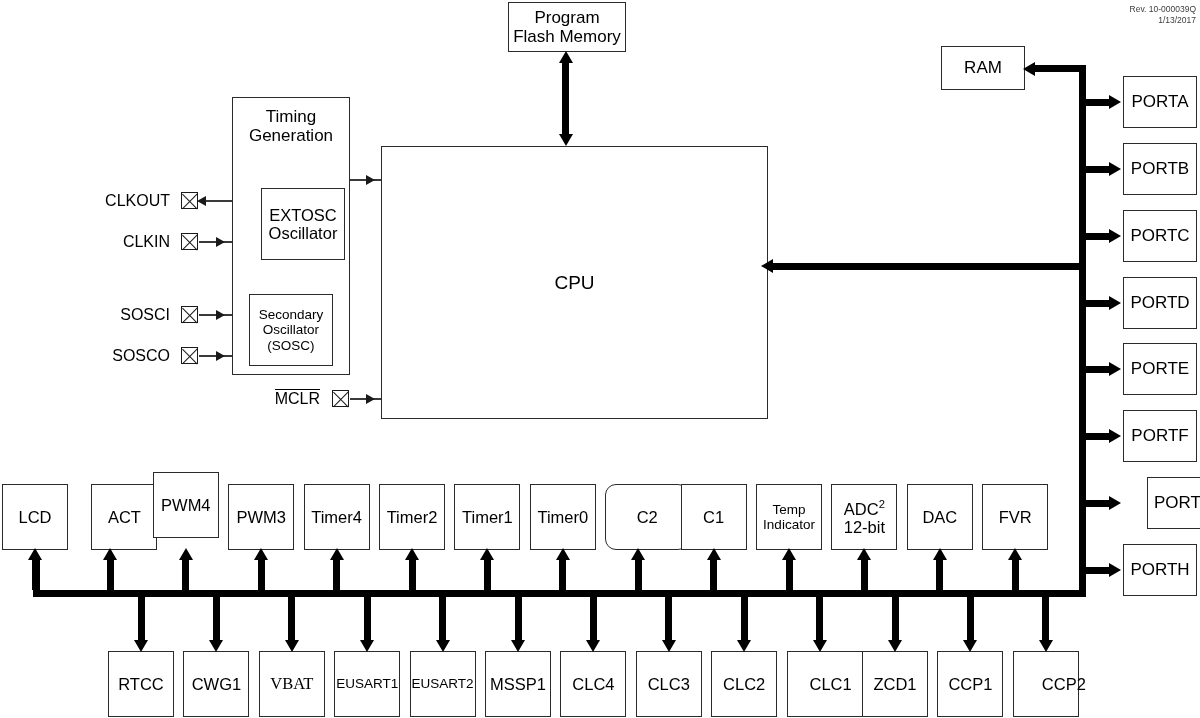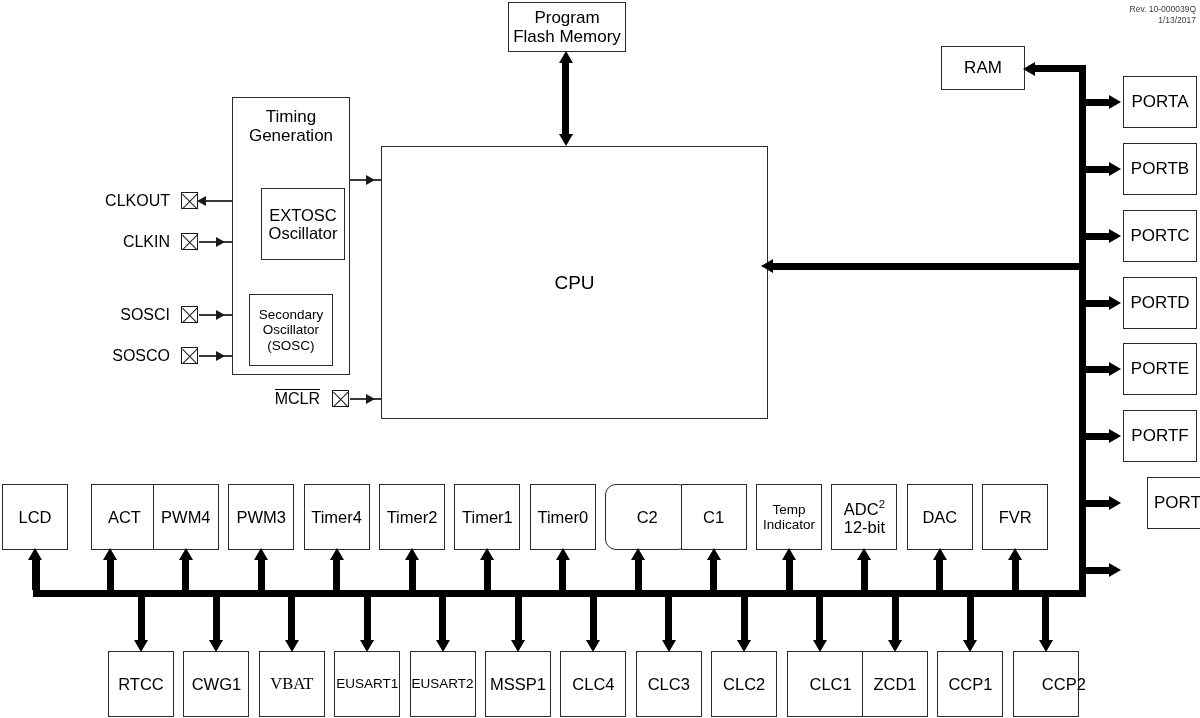--- a/index.html
+++ b/index.html
@@ -189,20 +189,21 @@
 
   <div class="ln" style="left:33px;top:560px;width:7px;height:35px;"></div>
 
   <div class="box port" style="left:1123px;top:76px;width:74px;height:52px;"><span class="lbl">PORTA</span></div>
   <div class="box port" style="left:1123px;top:143px;width:74px;height:52px;"><span class="lbl">PORTB</span></div>
   <div class="box port" style="left:1123px;top:210px;width:74px;height:52px;"><span class="lbl">PORTC</span></div>
   <div class="box port" style="left:1123px;top:277px;width:74px;height:52px;"><span class="lbl">PORTD</span></div>
   <div class="box port" style="left:1123px;top:343px;width:74px;height:52px;"><span class="lbl">PORTE</span></div>
   <div class="box port" style="left:1123px;top:410px;width:74px;height:52px;"><span class="lbl">PORTF</span></div>
   <div class="box port" style="left:1123px;top:477px;width:74px;height:52px;margin-left:24px;"><span class="lbl">PORTG</span></div>
+  <div class="box port" style="left:1123px;top:544px;width:74px;height:52px;"><span class="lbl">PORTH</span></div>
 
   <div class="ln" style="left:1086px;top:98.5px;width:26px;height:7px;"></div>
   <div class="arr right" style="left:1109px;top:95px;"></div>
   <div class="ln" style="left:1086px;top:165.5px;width:26px;height:7px;"></div>
   <div class="arr right" style="left:1109px;top:162px;"></div>
   <div class="ln" style="left:1086px;top:232.5px;width:26px;height:7px;"></div>
   <div class="arr right" style="left:1109px;top:229px;"></div>
   <div class="ln" style="left:1086px;top:299.5px;width:26px;height:7px;"></div>
   <div class="arr right" style="left:1109px;top:296px;"></div>
   <div class="ln" style="left:1086px;top:365.5px;width:26px;height:7px;"></div>
@@ -214,21 +215,21 @@
   <div class="ln" style="left:1086px;top:566.5px;width:26px;height:7px;"></div>
   <div class="arr right" style="left:1109px;top:563px;"></div>
 
   <div id="periph-upper-layer">
       <div class="box periph" style="left: 2px; top: 484px; width: 66px; height: 66px;"><span class="lbl">LCD</span></div>
       <div class="ln" style="left: 31.5px; top: 556px; width: 7px; height: 34px;"></div>
       <div class="arr up" style="left: 28px; top: 548px;"></div>
       <div class="box periph" style="left: 77.4px; top: 484px; width: 66px; height: 66px; margin-left: 14px;"><span class="lbl">ACT</span></div>
       <div class="ln" style="left: 106.9px; top: 556px; width: 7px; height: 34px;"></div>
       <div class="arr up" style="left: 103.4px; top: 548px;"></div>
-      <div class="box periph" style="left: 152.8px; top: 484px; width: 66px; height: 66px;"><span class="lbl">PWM4</span></div>
+      <div class="box periph" style="left: 152.8px; top: 472px; width: 66px; height: 66px;"><span class="lbl">PWM4</span></div>
       <div class="ln" style="left: 182.3px; top: 556px; width: 7px; height: 34px;"></div>
       <div class="arr up" style="left: 178.8px; top: 548px;"></div>
       <div class="box periph" style="left: 228.2px; top: 484px; width: 66px; height: 66px;"><span class="lbl">PWM3</span></div>
       <div class="ln" style="left: 257.7px; top: 556px; width: 7px; height: 34px;"></div>
       <div class="arr up" style="left: 254.2px; top: 548px;"></div>
       <div class="box periph" style="left: 303.6px; top: 484px; width: 66px; height: 66px;"><span class="lbl">Timer4</span></div>
       <div class="ln" style="left: 333.1px; top: 556px; width: 7px; height: 34px;"></div>
       <div class="arr up" style="left: 329.6px; top: 548px;"></div>
       <div class="box periph" style="left: 379px; top: 484px; width: 66px; height: 66px;"><span class="lbl">Timer2</span></div>
       <div class="ln" style="left: 408.5px; top: 556px; width: 7px; height: 34px;"></div>

